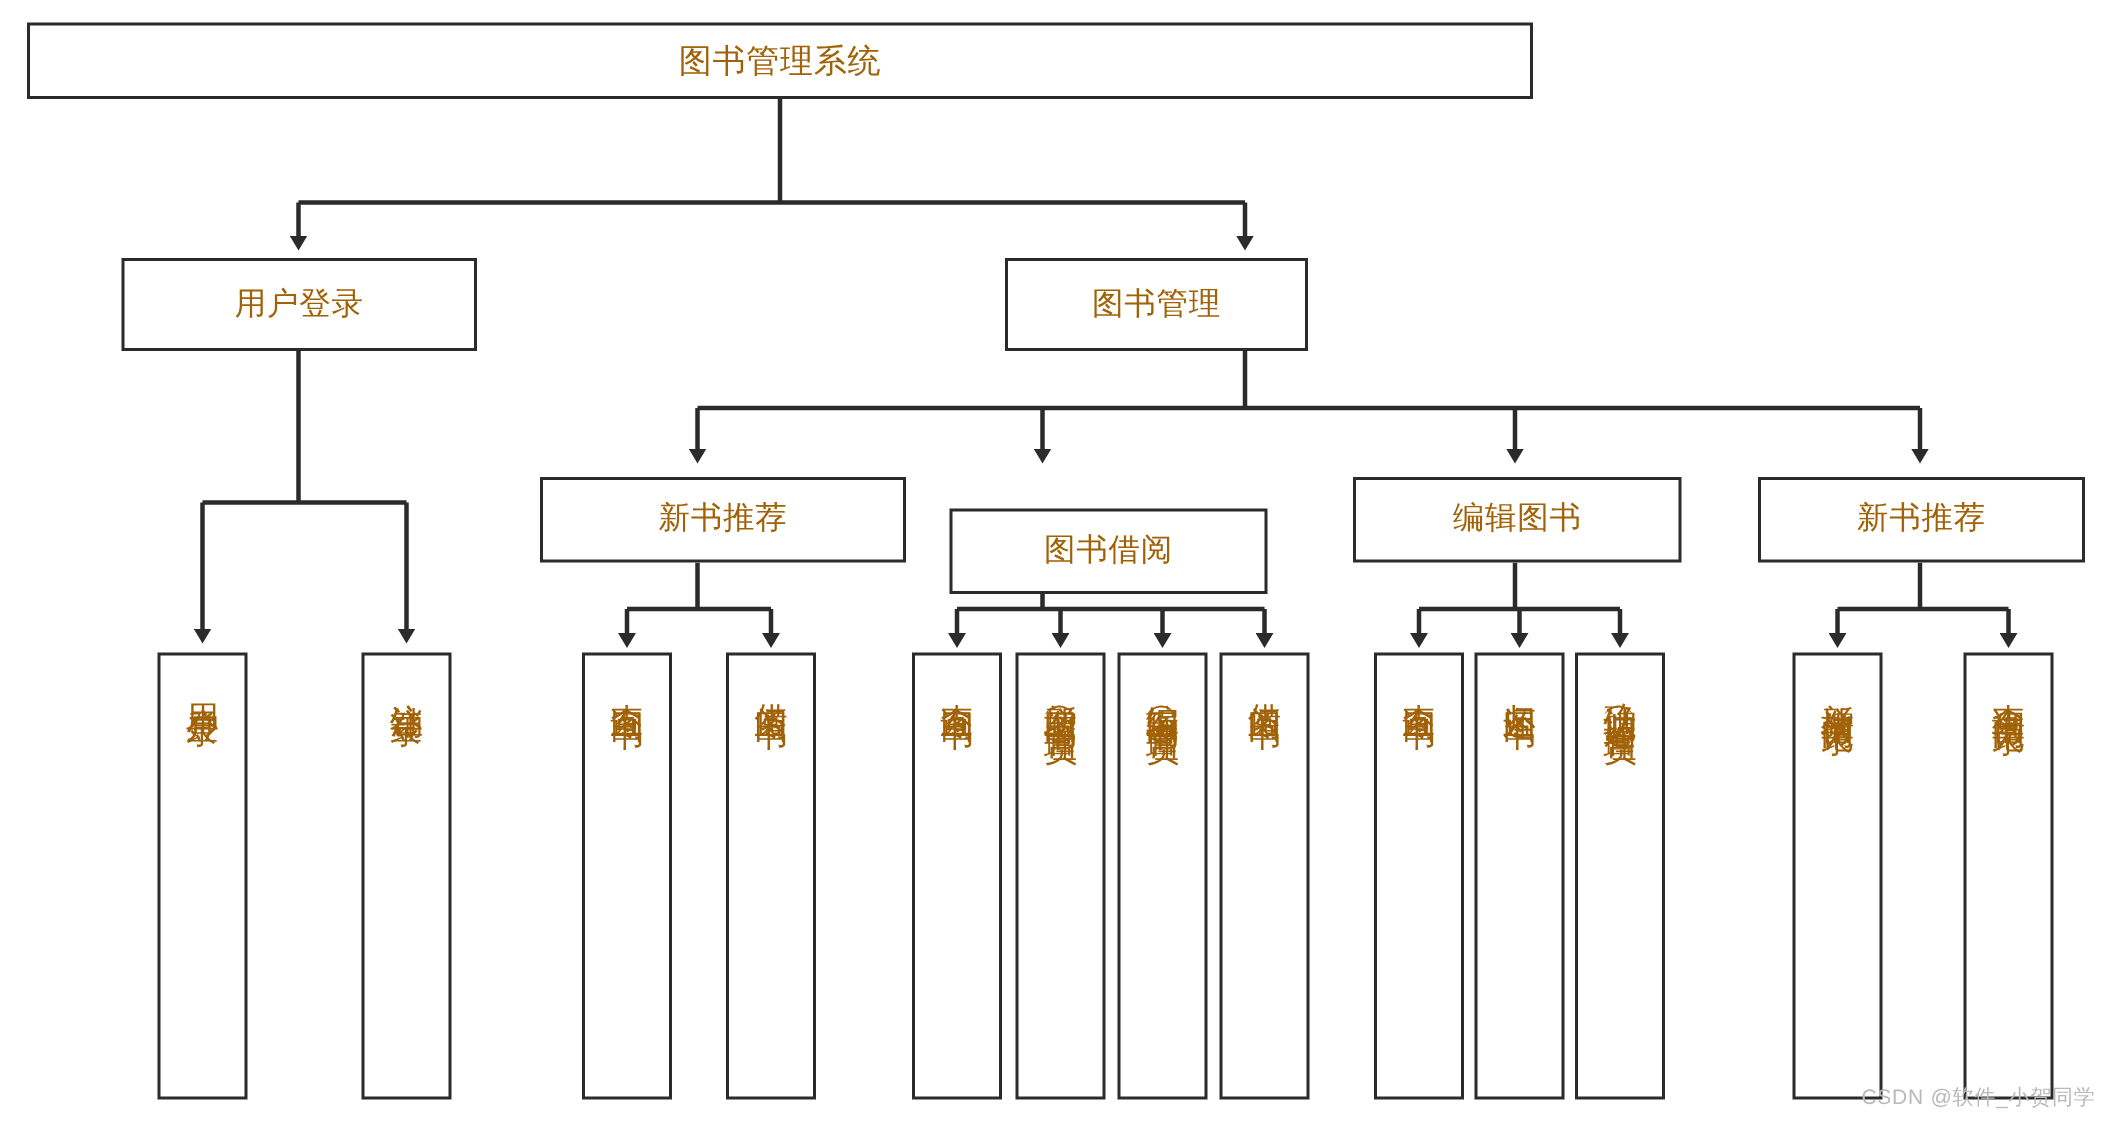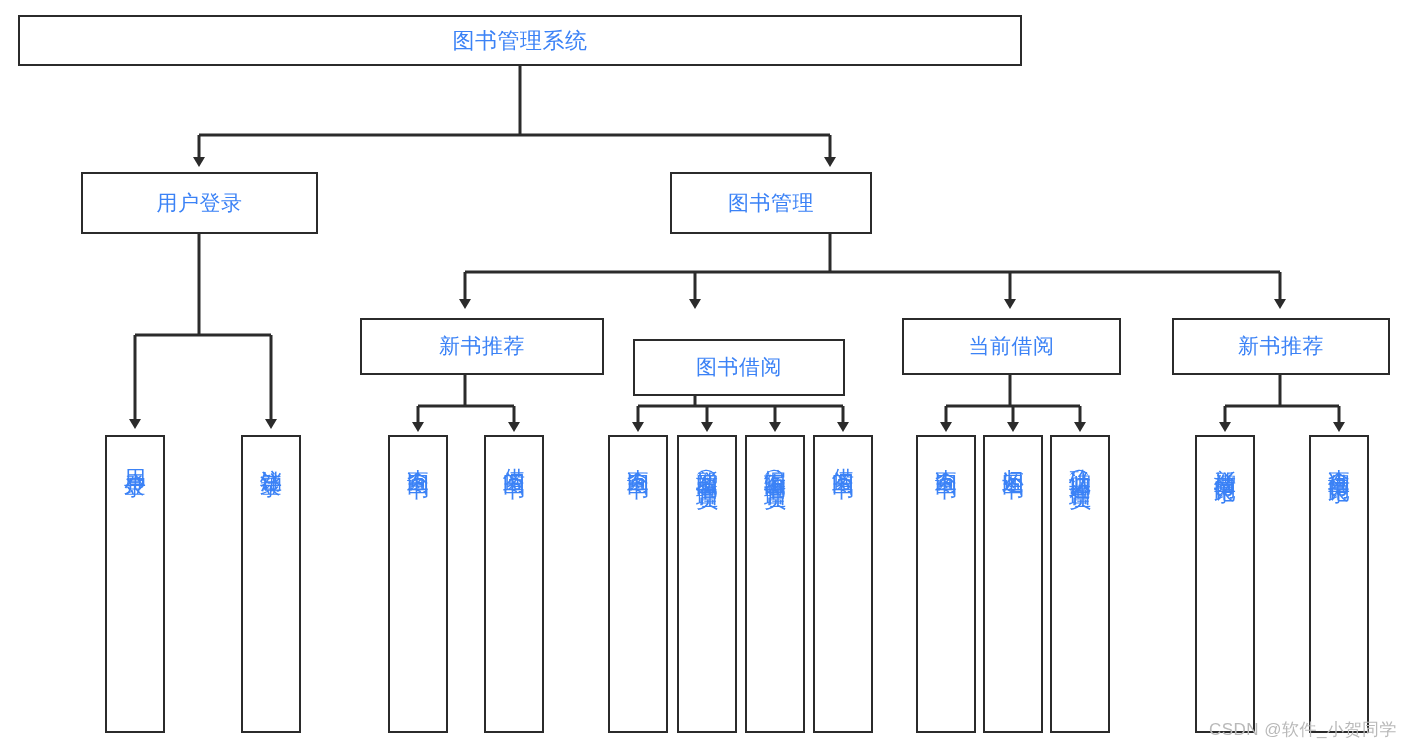--- a/index.html
+++ b/index.html
@@ -27,21 +27,21 @@
     pointer-events: none;
   }
   .node {
     position: absolute;
     box-sizing: border-box;
     border: 2px solid #2b2b2b;
     background: #ffffff;
     display: flex;
     align-items: center;
     justify-content: center;
-    color: #3b82f6;
+    color: #a16207;
   }
   .node .label {
     display: block;
     text-align: center;
     line-height: 1.18;
   }
   
   .node.horiz .label {
     writing-mode: horizontal-tb;
     font-size: 21px;
@@ -62,21 +62,21 @@
     text-orientation: upright;
     font-size: 22px;
     letter-spacing: 3px;
     line-height: 1;
     white-space: nowrap;
   }
   #watermark {
     position: absolute;
     right: 8px;
     bottom: 6px;
-    font-size: 17px;
+    font-size: 14px;
     color: #b9b9b9;
     letter-spacing: 0.5px;
     white-space: nowrap;
     user-select: none;
   }
 </style>
 </head>
 <body>
 
 <div id="diagram-root">
@@ -142,21 +142,21 @@
     <span class="label">图书管理</span>
   </div>
 
   <div class="node horiz" style="left:360px; top:318px; width:244px; height:57px;">
     <span class="label">新书推荐</span>
   </div>
   <div class="node horiz" style="left:633px; top:318px; width:212px; height:57px;margin-top:21px;">
     <span class="label">图书借阅</span>
   </div>
   <div class="node horiz" style="left:902px; top:318px; width:219px; height:57px;">
-    <span class="label">当前借阅</span>
+    <span class="label">编辑图书</span>
   </div>
   <div class="node horiz" style="left:1172px; top:318px; width:218px; height:57px;">
     <span class="label">新书推荐</span>
   </div>
 
   <div class="node vert" style="left:105px; top:435px; width:60px; height:298px;">
     <span class="label">用户登录</span>
   </div>
   <div class="node vert" style="left:241px; top:435px; width:60px; height:298px;">
     <span class="label">注销登录</span>

